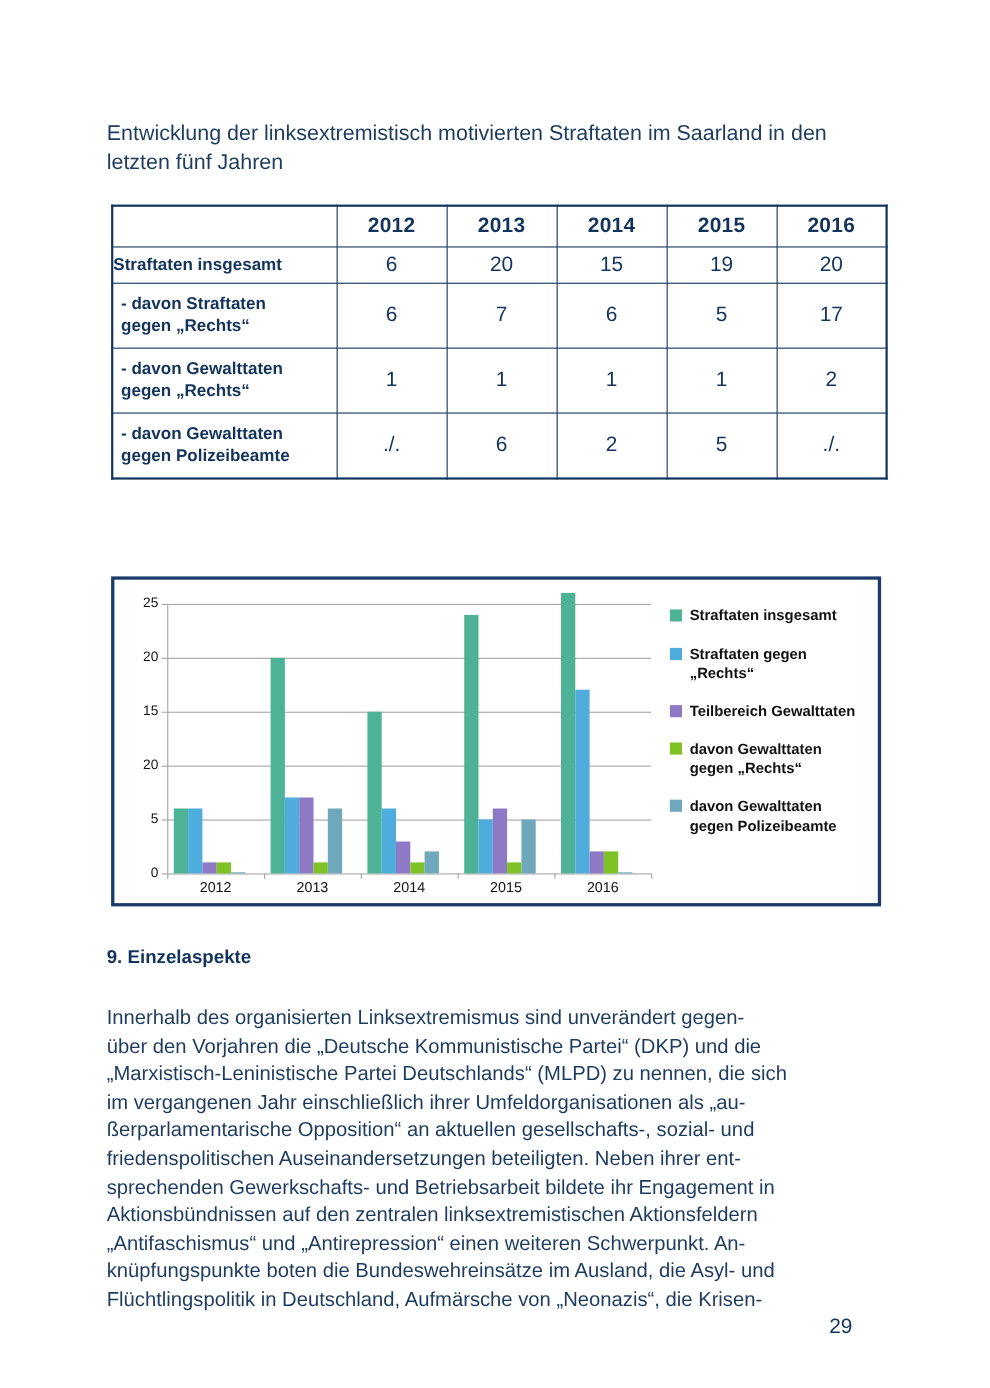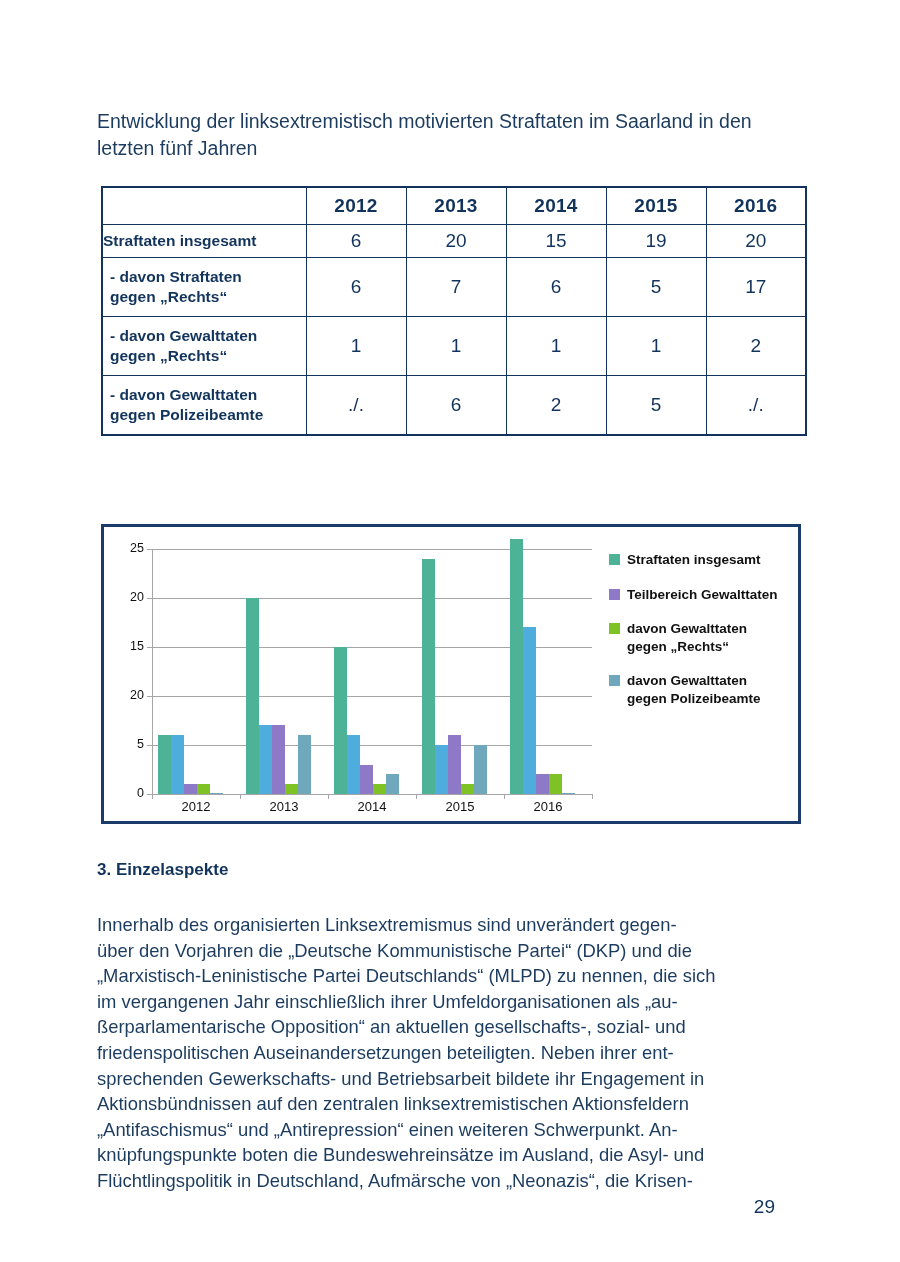--- a/index.html
+++ b/index.html
@@ -245,38 +245,42 @@
           <div class="xtickmark" style="left: 352px;"></div>
           <div class="xtick" style="left: 352px;">2016</div>
           <div class="xtickmark" style="left: 440px;"></div>
         </div>
       <div class="legend" id="chart-legend">
           <div class="legrow">
             <span class="legswatch" style="background: rgb(78, 179, 150);"></span>
             <span class="legtext">Straftaten insgesamt</span>
           </div>
           <div class="legrow">
+            <span class="legswatch" style="background: rgb(79, 173, 222);"></span>
+            <span class="legtext">Straftaten gegen „Rechts“</span>
+          </div>
+          <div class="legrow">
             <span class="legswatch" style="background: rgb(142, 121, 198);"></span>
             <span class="legtext">Teilbereich Gewalttaten</span>
           </div>
           <div class="legrow">
             <span class="legswatch" style="background: rgb(126, 194, 37);"></span>
             <span class="legtext">davon Gewalttaten
 gegen „Rechts“</span>
           </div>
           <div class="legrow">
             <span class="legswatch" style="background: rgb(111, 168, 189);"></span>
             <span class="legtext">davon Gewalttaten
 gegen Polizeibeamte</span>
           </div>
         </div>
     </div>
   </div>
 
-  <div class="sec-h1">3.  Einzelaspekte</div>
+  <div class="sec-h1">9.  Einzelaspekte</div>
   <div class="bodytext">Innerhalb des organisierten Linksextremismus sind unverändert gegen-
 über den Vorjahren die „Deutsche Kommunistische Partei“ (DKP) und die
 „Marxistisch-Leninistische Partei Deutschlands“ (MLPD) zu nennen, die sich
 im vergangenen Jahr einschließlich ihrer Umfeldorganisationen als „au-
 ßerparlamentarische Opposition“ an aktuellen gesellschafts-, sozial- und
 friedenspolitischen Auseinandersetzungen beteiligten. Neben ihrer ent-
 sprechenden Gewerkschafts- und Betriebsarbeit bildete ihr Engagement in
 Aktionsbündnissen auf den zentralen linksextremistischen Aktionsfeldern
 „Antifaschismus“ und „Antirepression“ einen weiteren Schwerpunkt. An-
 knüpfungspunkte boten die Bundeswehreinsätze im Ausland, die Asyl- und

